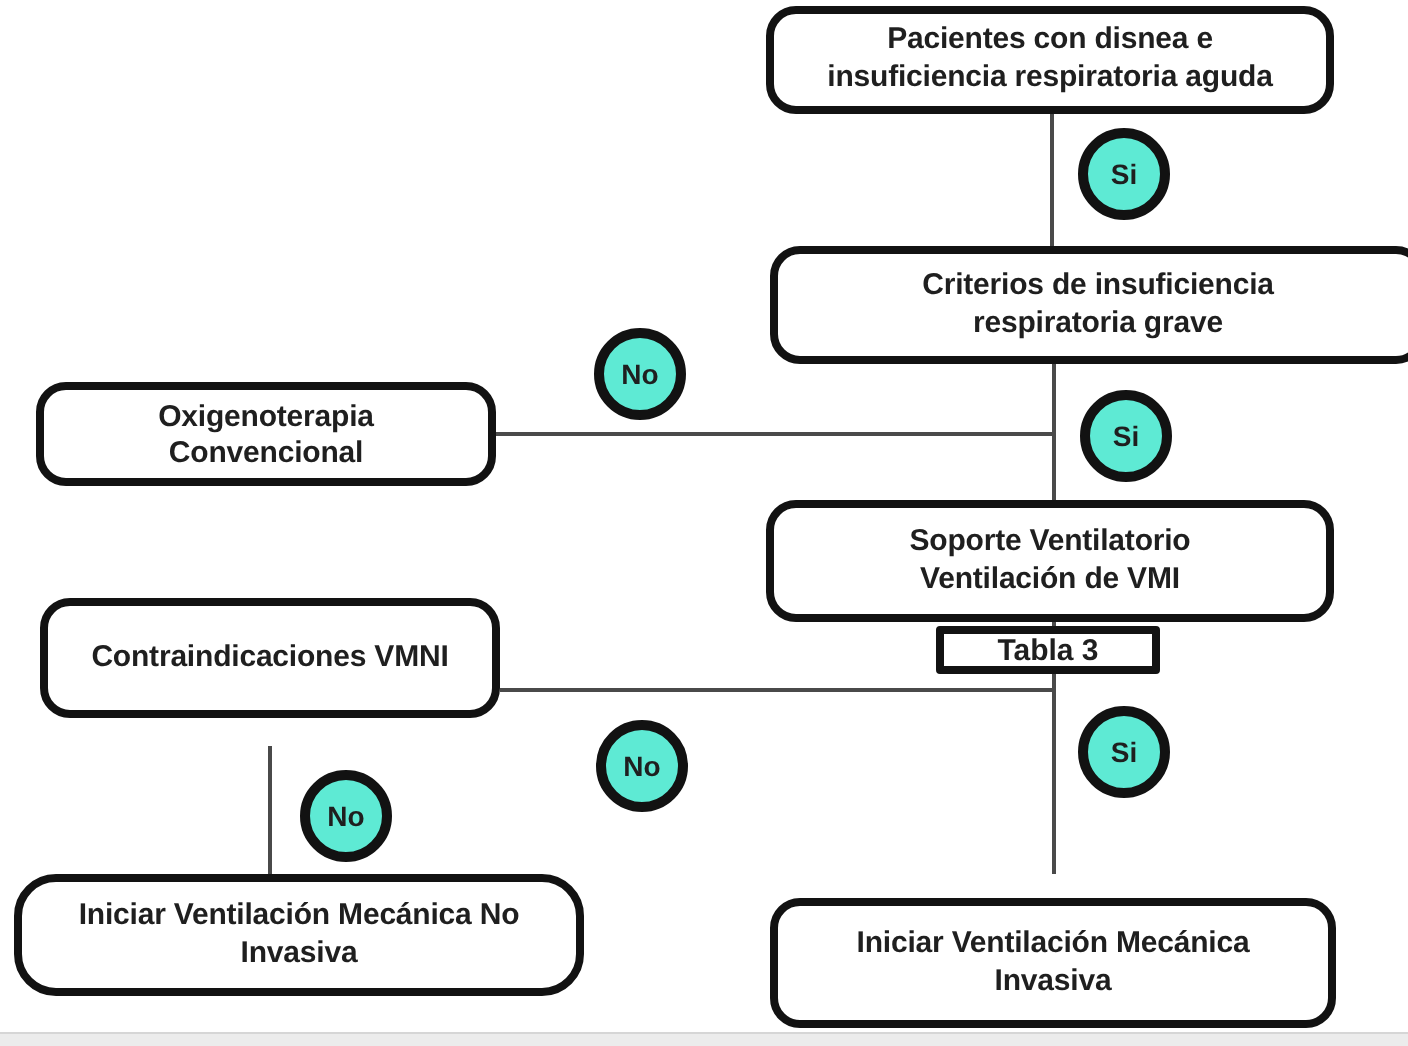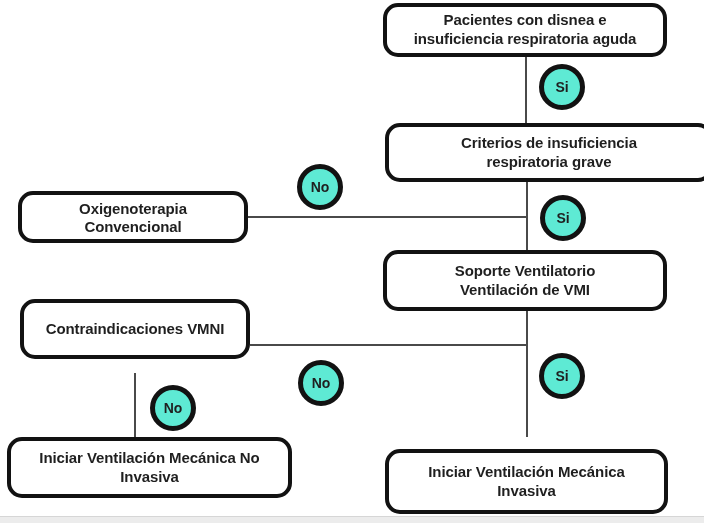--- a/index.html
+++ b/index.html
@@ -86,21 +86,21 @@
     z-index: 5;
   }
 
   
   .n-patients { left: 383px; top: 3px;   width: 284px; height: 54px; }
   .n-criteria { left: 385px; top: 123px; width: 328px; height: 59px; }
   .n-oxygen   { left: 18px;  top: 191px; width: 230px; height: 52px; align-items: flex-end; }
   .n-support  { left: 383px; top: 250px; width: 284px; height: 61px; }
   .n-tabla    { left: 468px; top: 313px; width: 112px; height: 24px; }
   .n-contra   { left: 20px;  top: 299px; width: 230px; height: 60px; }
-  .n-niv      { left: 7px;   top: 437px; width: 285px; height: 61px; }
+  .n-niv      { left: 7px;   top: 437px; width: 285px; height: 61px; border-radius: 21px; }
   .n-imv      { left: 385px; top: 437px; width: 283px; height: 65px; margin-top: 12px; }
 
   
   .d-si1 { left: 539px; top: 64px;  }
   .d-no1 { left: 297px; top: 164px; }
   .d-si2 { left: 540px; top: 195px; }
   .d-si3 { left: 539px; top: 353px; }
   .d-no2 { left: 298px; top: 360px; }
   .d-no3 { left: 150px; top: 385px; }
 
@@ -137,20 +137,23 @@
   <div class="node n-oxygen">
     <span>Oxigenoterapia
 Convencional</span>
   </div>
 
   <div class="node n-support">
     <span>Soporte Ventilatorio
 Ventilación de VMI</span>
   </div>
 
+  <div class="tabla-box n-tabla">
+    <span>Tabla 3</span>
+  </div>
 
   <div class="node n-contra">
     <span>Contraindicaciones VMNI</span>
   </div>
 
   <div class="node n-niv">
     <span>Iniciar Ventilación Mecánica No
 Invasiva</span>
   </div>
 

